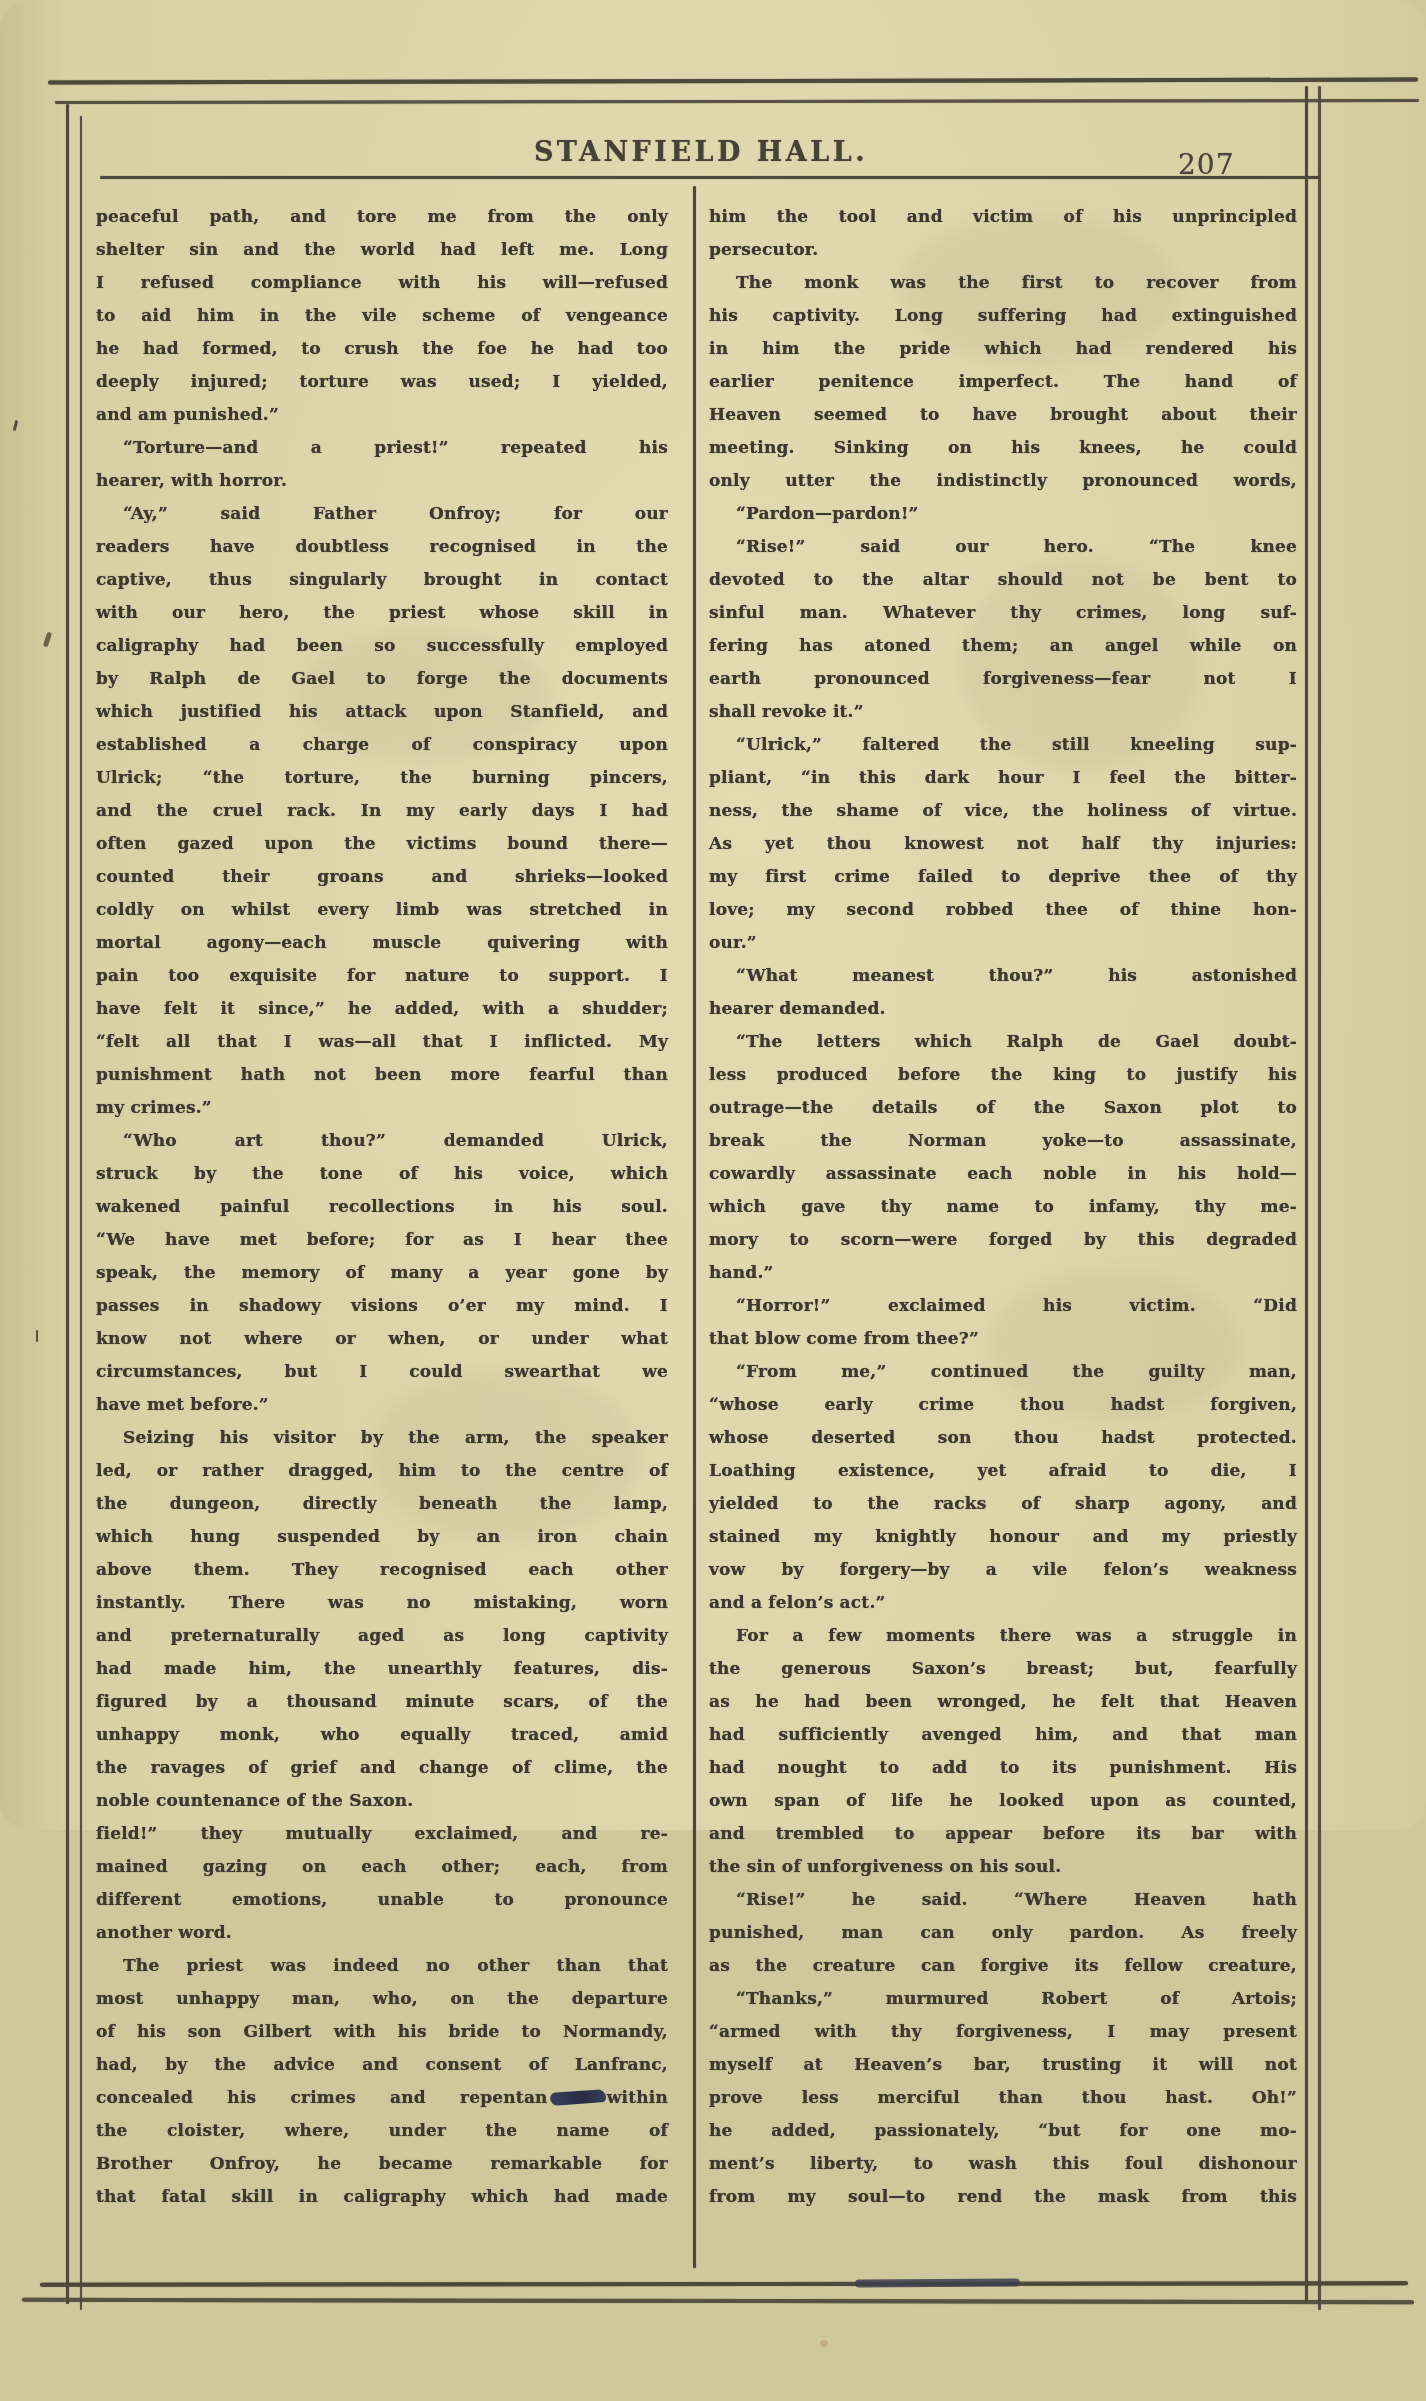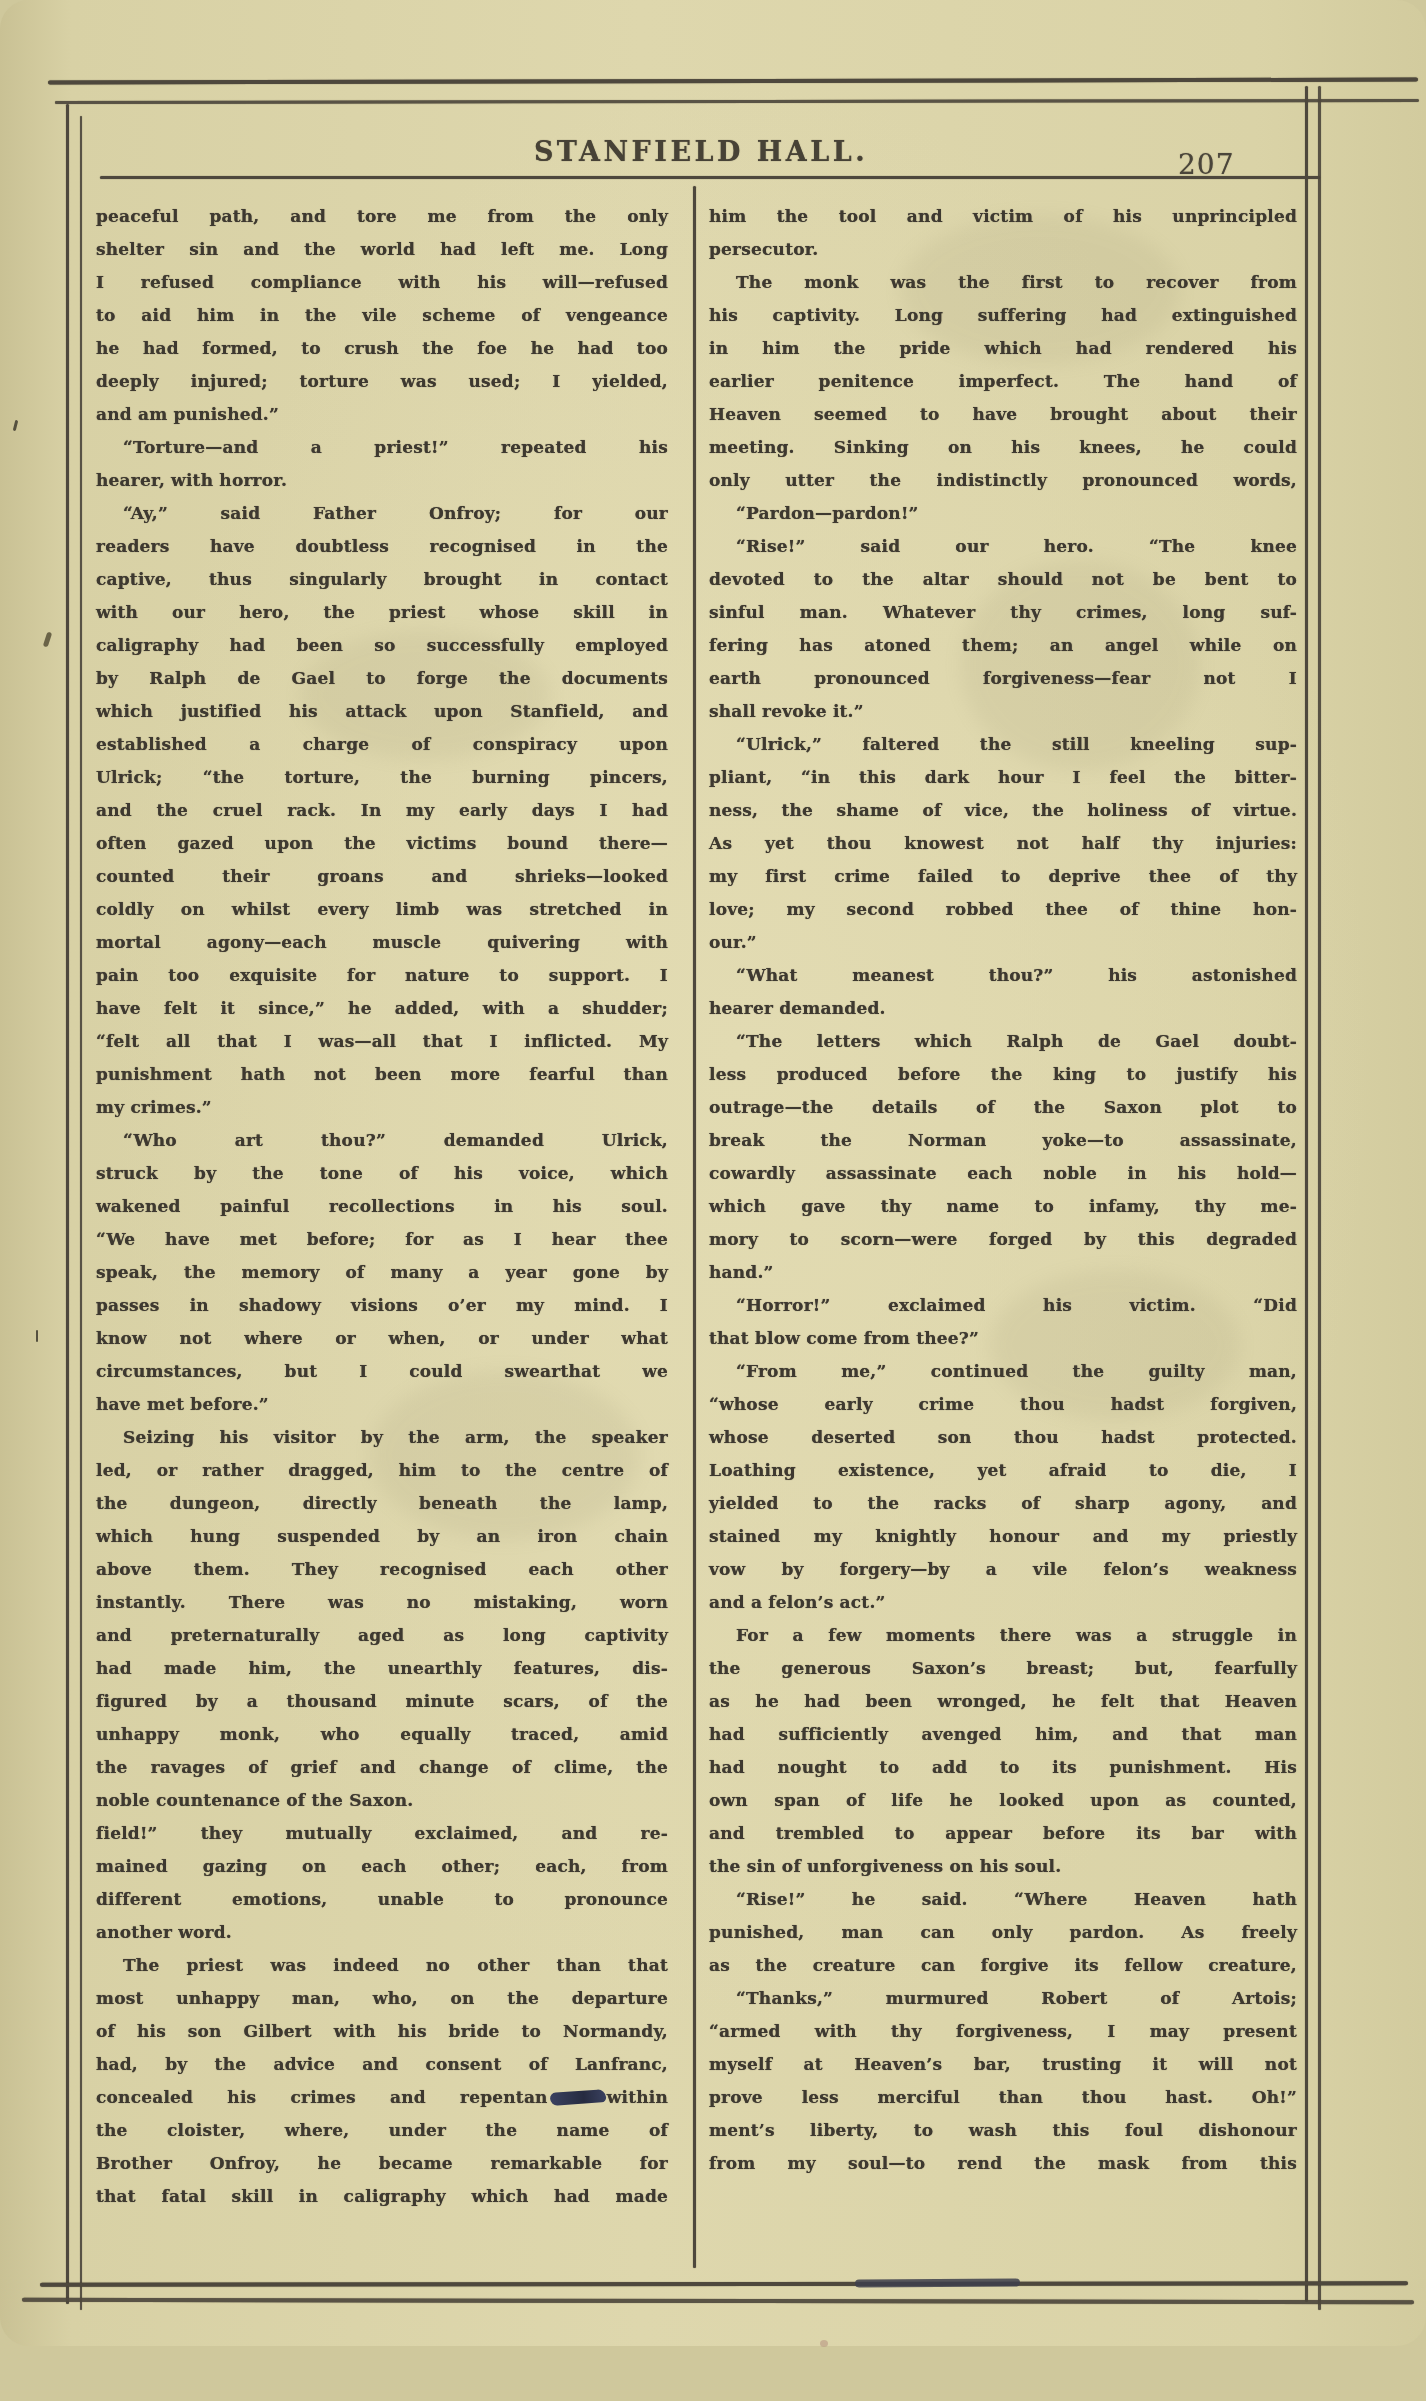--- a/index.html
+++ b/index.html
@@ -3,21 +3,21 @@
 <meta charset="utf-8">
 <style>
   html,body{margin:0;padding:0;}
   body{
     width:1426px;height:2401px;
     font-family:"DejaVu Serif", serif;
     background:#cfc89c;
     overflow:hidden;
   }
   .paper{
-    position:relative;width:1426px;height:2346px;
+    position:relative;width:1426px;height:1830px;
     background-color:#dbd4a8;
     background-image:
       radial-gradient(ellipse 900px 1400px at 52% 45%, #e2dbb2 0%, rgba(226,219,178,0) 70%),
       linear-gradient(90deg, #c9c194 0%, #d8d1a5 5%, #ded7ad 45%, #dad3a7 88%, #d2cb9e 100%),
       linear-gradient(180deg, #d6cfa2 0%, #dcd5a9 6%, #dcd5a9 94%, #d5cea1 100%);
     border-radius: 29px;
   }
   
   .bleed{position:absolute;border-radius:50%;background:#8b8562;opacity:.10;filter:blur(9px);}
   .stain-dot{position:absolute;width:8px;height:7px;border-radius:50%;background:#b5917f;opacity:.55;}
@@ -206,17 +206,18 @@
       <div class="line">own span of life he looked upon as counted,</div>
       <div class="line">and trembled to appear before its bar with</div>
       <div class="line end">the sin of unforgiveness on his soul.</div>
       <div class="line indent">“Rise!” he said.  “Where Heaven hath</div>
       <div class="line">punished, man can only pardon.  As freely</div>
       <div class="line">as the creature can forgive its fellow creature,</div>
       <div class="line indent">“Thanks,” murmured Robert of Artois;</div>
       <div class="line">“armed with thy forgiveness, I may present</div>
       <div class="line">myself at Heaven’s bar, trusting it will not</div>
       <div class="line">prove less merciful than thou hast.  Oh!”</div>
+      <div class="line">he added, passionately, “but for one mo-</div>
       <div class="line">ment’s liberty, to wash this foul dishonour</div>
       <div class="line">from my soul—to rend the mask from this</div>
     </div>
 
 </div>
 
 </body></html>

